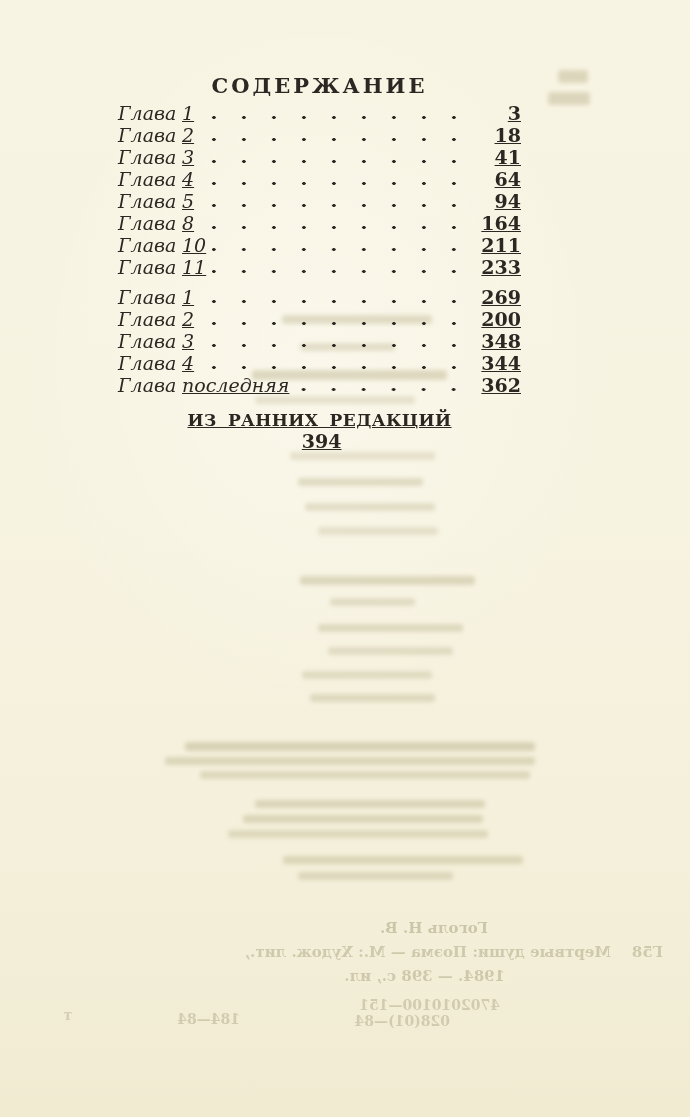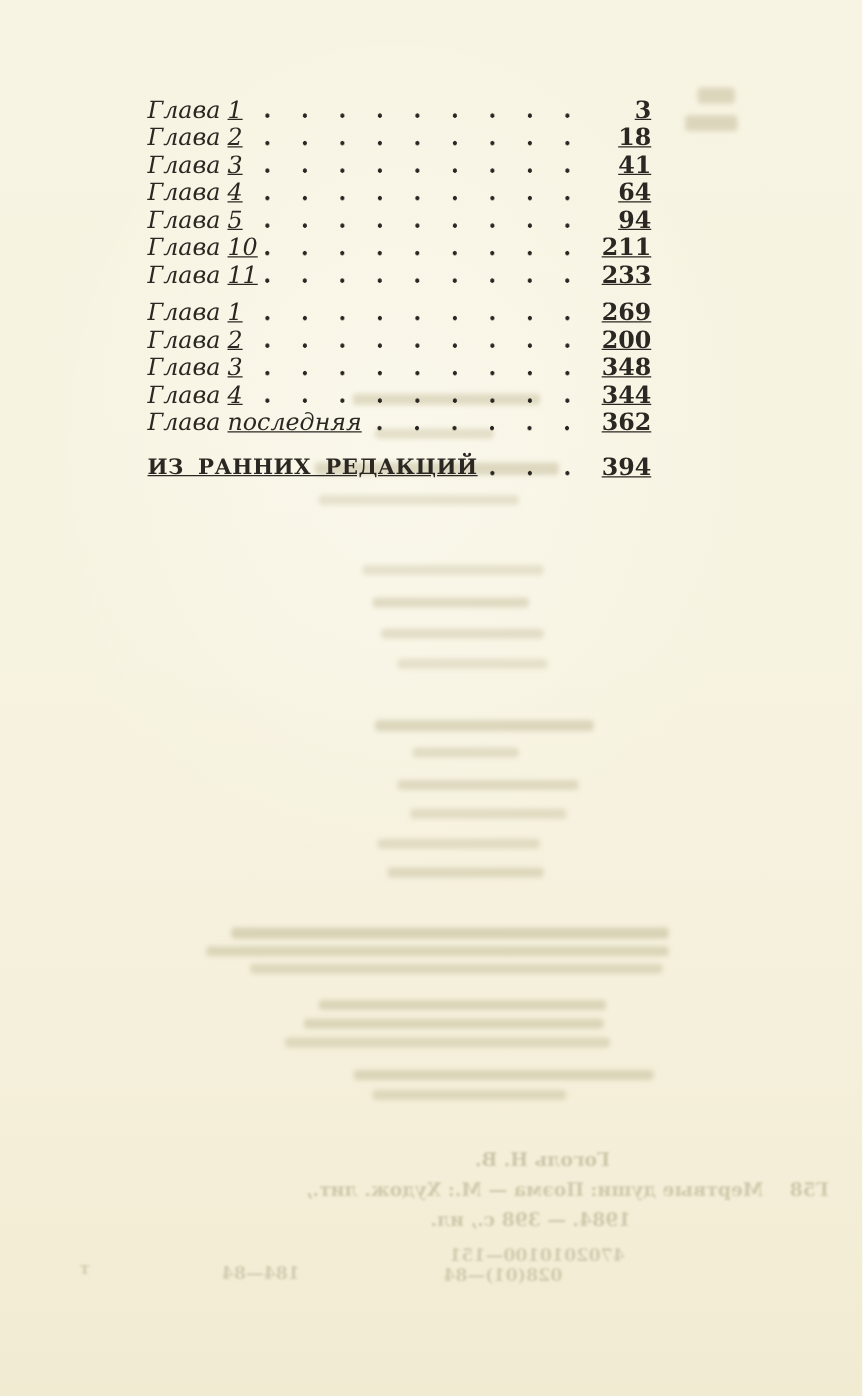--- a/index.html
+++ b/index.html
@@ -78,21 +78,21 @@
     background-repeat: repeat-x;
     background-position: right 2px bottom 4px;
   }
   .pnum {
     width: 44px;
     text-align: right;
     font-style: normal;
     font-weight: bold;
     font-size: 19px;
   }
-  .footer-row { margin-top: 14px; }
+  .footer-row { margin-top: 14px; flex-direction: column; }
   .footer-row .flabel {
     font-style: normal;
     font-weight: bold;
     font-size: 17px;
     letter-spacing: 0.4px;
     word-spacing: 5px;
   }
 </style>
 </head>
 <body>
@@ -125,20 +125,21 @@
       <div class="smudge" style="left: 200px; top: 771px; width: 330px; height: 8px; opacity: 0.45;"></div>
       <div class="smudge" style="left: 255px; top: 800px; width: 230px; height: 8px; opacity: 0.5;"></div>
       <div class="smudge" style="left: 243px; top: 815px; width: 240px; height: 8px; opacity: 0.5;"></div>
       <div class="smudge" style="left: 228px; top: 830px; width: 260px; height: 8px; opacity: 0.45;"></div>
       <div class="smudge" style="left: 283px; top: 856px; width: 240px; height: 8px; opacity: 0.5;"></div>
       <div class="smudge" style="left: 298px; top: 872px; width: 155px; height: 8px; opacity: 0.45;"></div>
       <div class="smudge" style="left: 558px; top: 70px; width: 30px; height: 13px; opacity: 0.5;"></div>
       <div class="smudge" style="left: 548px; top: 92px; width: 42px; height: 13px; opacity: 0.5;"></div>
     </div>
   <div class="content">
+    <h1 class="title">СОДЕРЖАНИЕ</h1>
     <div id="toc">
         <div class="section sec1">
           <div class="rows">
             <div class="row">
               <span class="rlabel"><span class="chapter-word">Глава</span><span class="chapter-num">1</span></span>
               <span class="leader"></span>
               <span class="pnum">3</span>
             </div>
             <div class="row">
               <span class="rlabel"><span class="chapter-word">Глава</span><span class="chapter-num">2</span></span>
@@ -152,20 +153,25 @@
             </div>
             <div class="row">
               <span class="rlabel"><span class="chapter-word">Глава</span><span class="chapter-num">4</span></span>
               <span class="leader"></span>
               <span class="pnum">64</span>
             </div>
             <div class="row">
               <span class="rlabel"><span class="chapter-word">Глава</span><span class="chapter-num">5</span></span>
               <span class="leader"></span>
               <span class="pnum">94</span>
+            </div>
+            <div class="row">
+              <span class="rlabel"><span class="chapter-word">Глава</span><span class="chapter-num">8</span></span>
+              <span class="leader"></span>
+              <span class="pnum">164</span>
             </div>
             <div class="row">
               <span class="rlabel"><span class="chapter-word">Глава</span><span class="chapter-num">10</span></span>
               <span class="leader"></span>
               <span class="pnum">211</span>
             </div>
             <div class="row">
               <span class="rlabel"><span class="chapter-word">Глава</span><span class="chapter-num">11</span></span>
               <span class="leader"></span>
               <span class="pnum">233</span>

